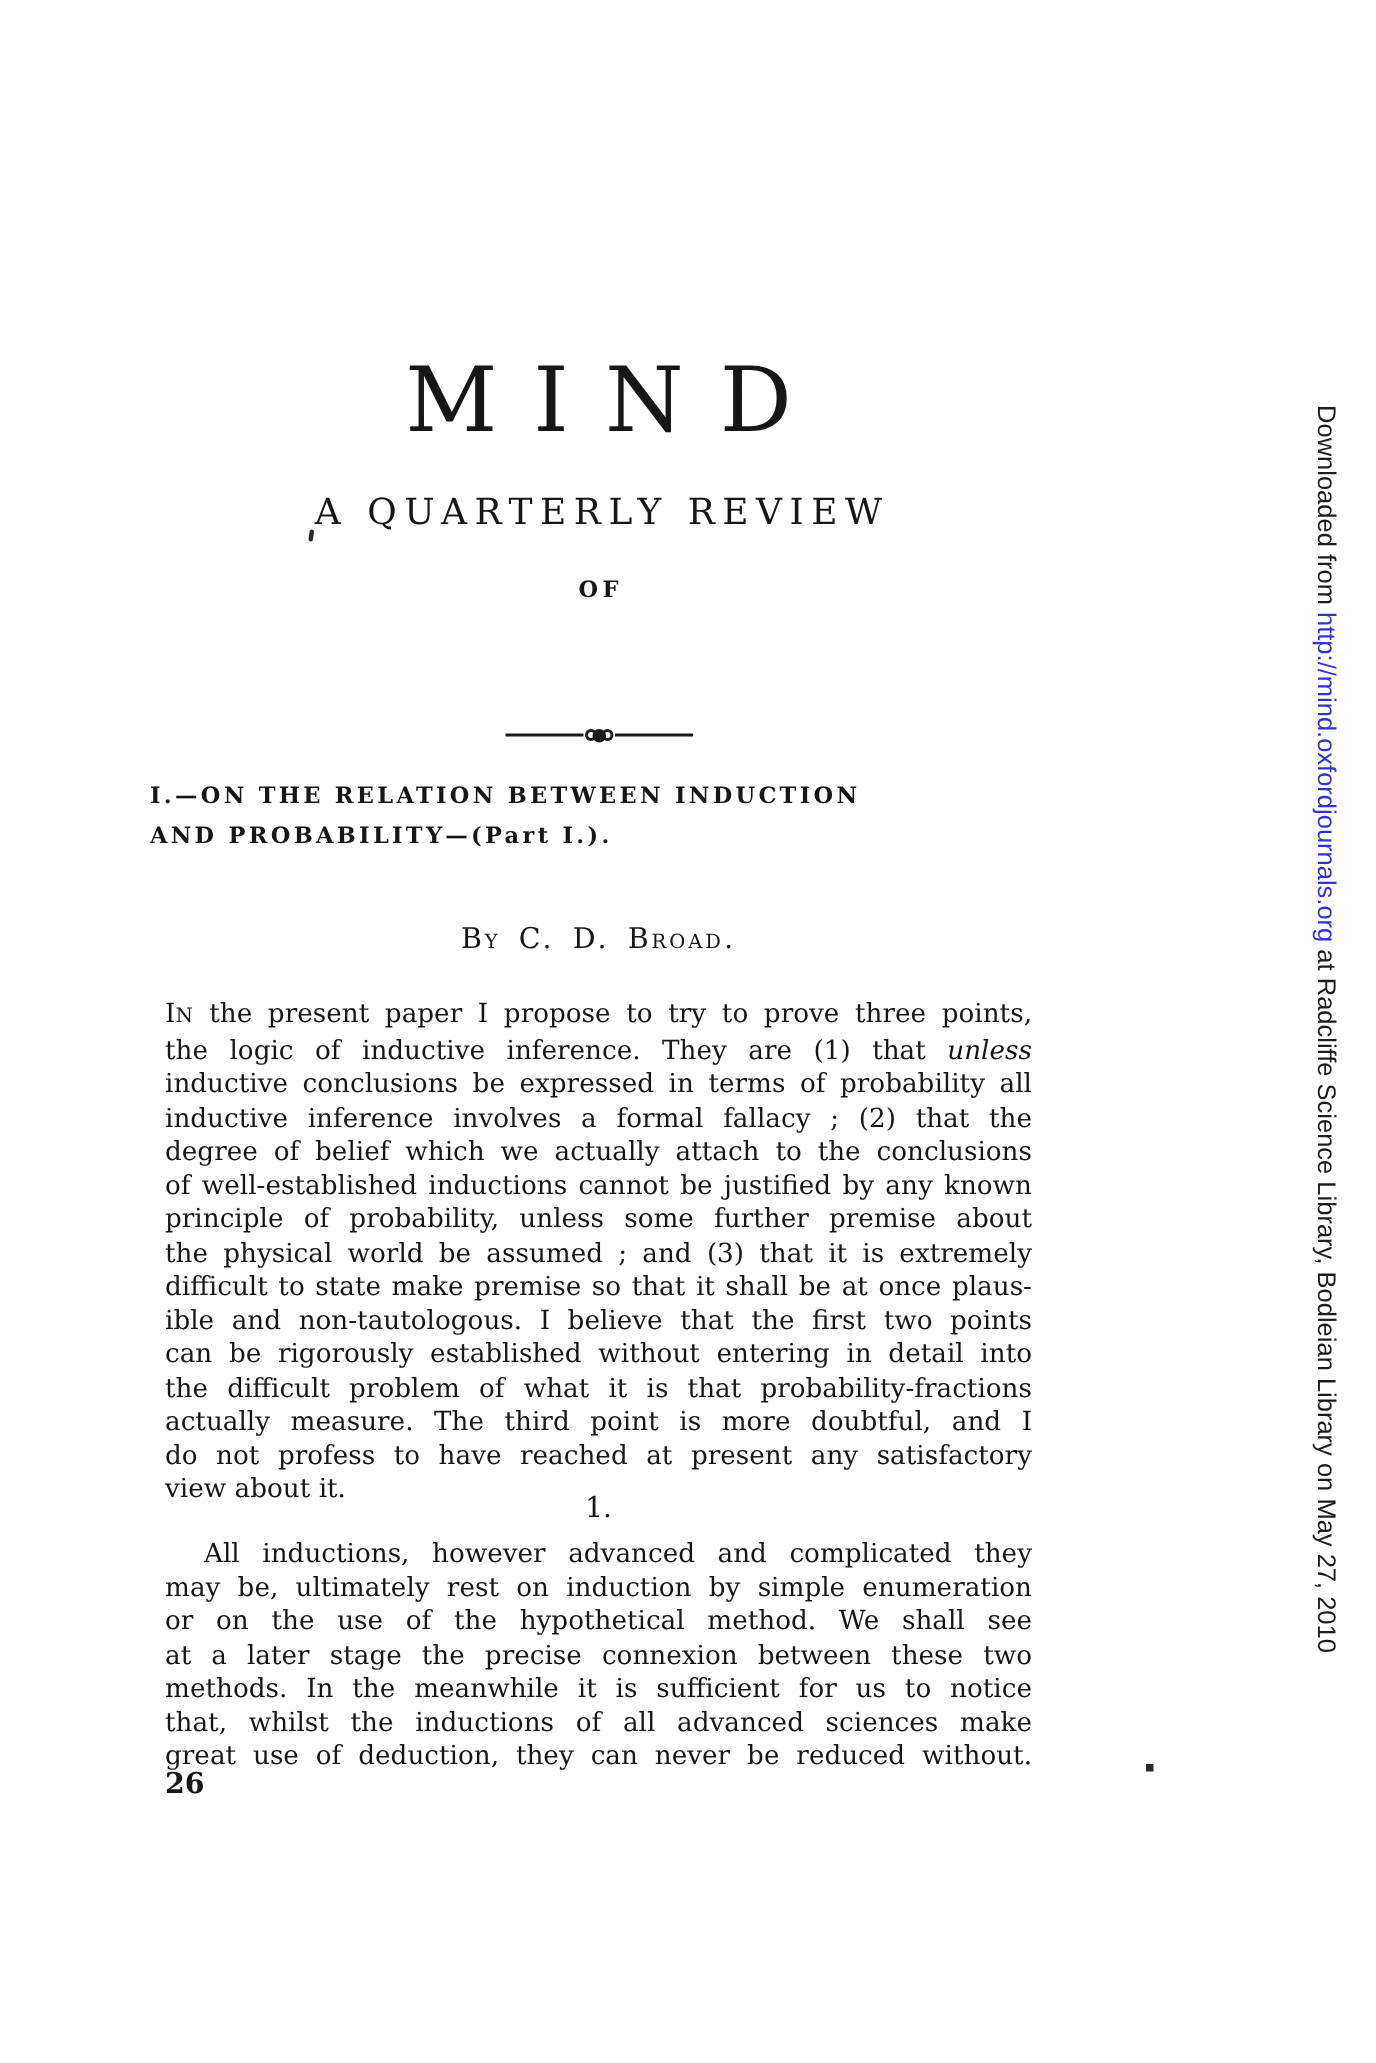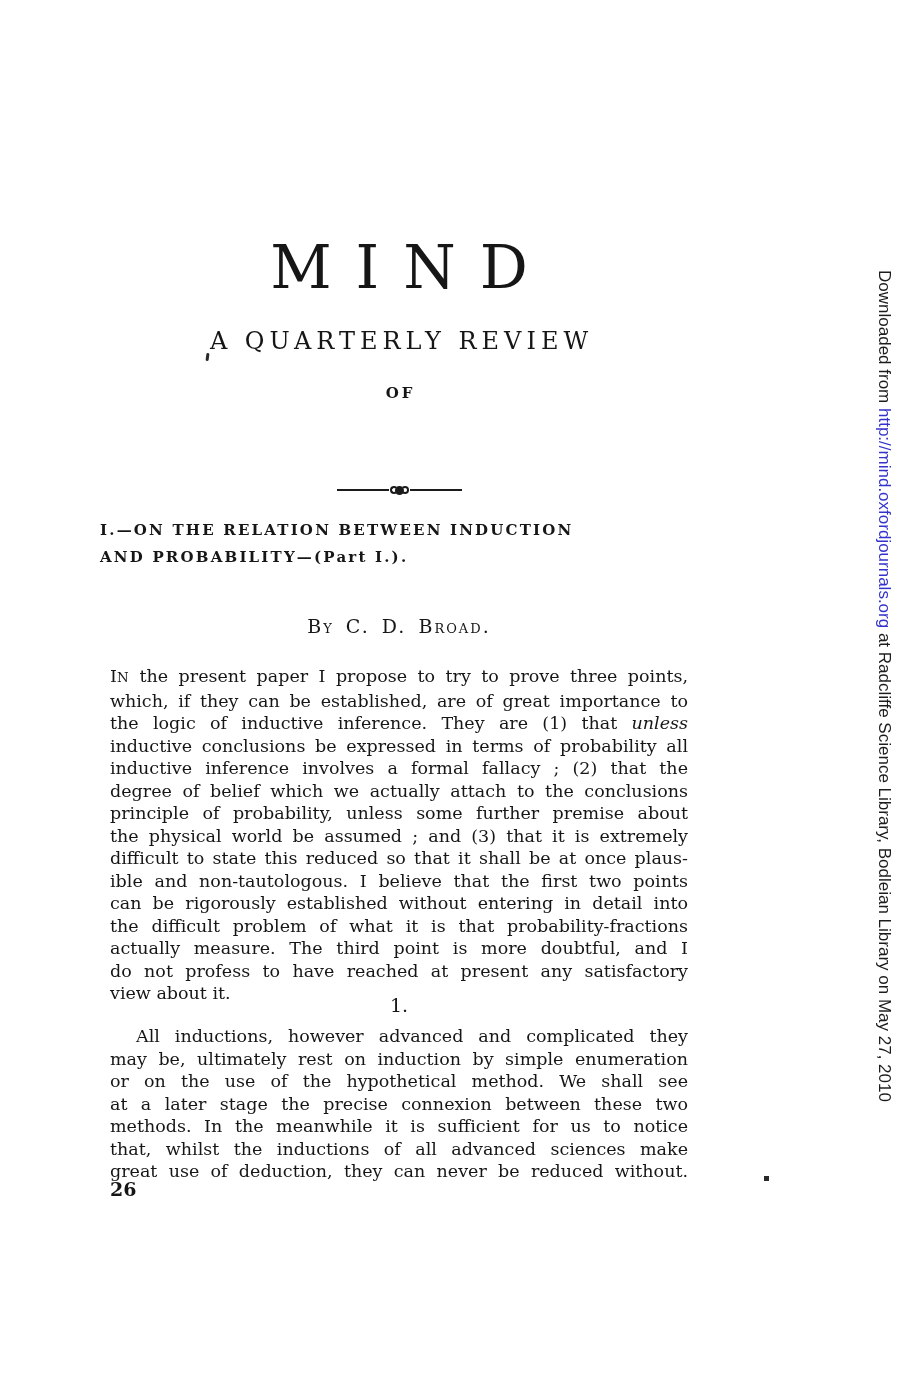--- a/index.html
+++ b/index.html
@@ -82,28 +82,28 @@
 
   <div class="article-heading">
     <div>I.—ON THE RELATION BETWEEN INDUCTION</div>
     <div>AND PROBABILITY—(Part I.).</div>
   </div>
 
   <div class="byline">By C. D. Broad.</div>
 
   <div class="para p1">
       <div class="line">I<span class="sc-rest">N</span> the present paper I propose to try to prove three points,</div>
-      <div class="line">which, if they can be established, are of great importance to</div>
       <div class="line">the logic of inductive inference.  They are (1) that <i>unless</i></div>
       <div class="line">inductive conclusions be expressed in terms of probability all</div>
       <div class="line">inductive inference involves a formal fallacy ; (2) that the</div>
       <div class="line">degree of belief which we actually attach to the conclusions</div>
+      <div class="line">of well-established inductions cannot be justified by any known</div>
       <div class="line">principle of probability, unless some further premise about</div>
       <div class="line">the physical world be assumed ; and (3) that it is extremely</div>
-      <div class="line">difficult to state this reduced so that it shall be at once plaus-</div>
+      <div class="line">difficult to state make premise so that it shall be at once plaus-</div>
       <div class="line">ible and non-tautologous.  I believe that the first two points</div>
       <div class="line">can be rigorously established without entering in detail into</div>
       <div class="line">the difficult problem of what it is that probability-fractions</div>
       <div class="line">actually measure.  The third point is more doubtful, and I</div>
       <div class="line">do not profess to have reached at present any satisfactory</div>
       <div class="line">view about it.</div>
     </div>
 
   <div class="section-number">1.</div>
 

